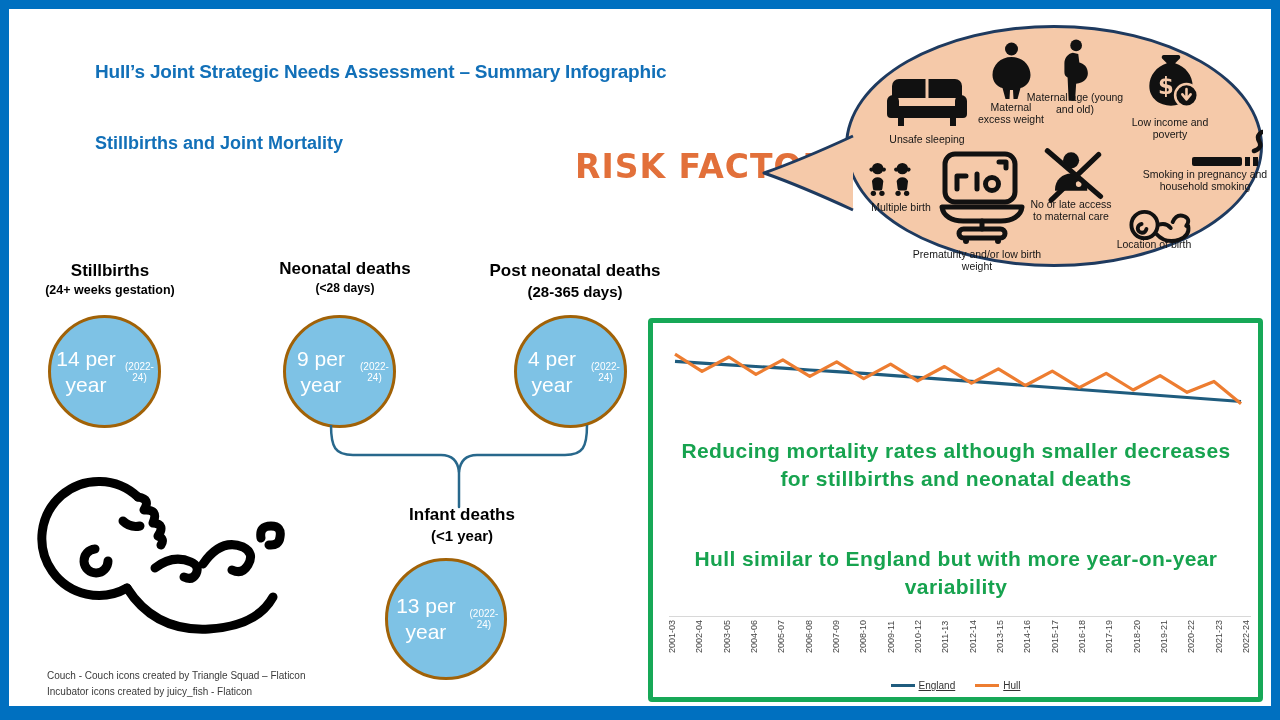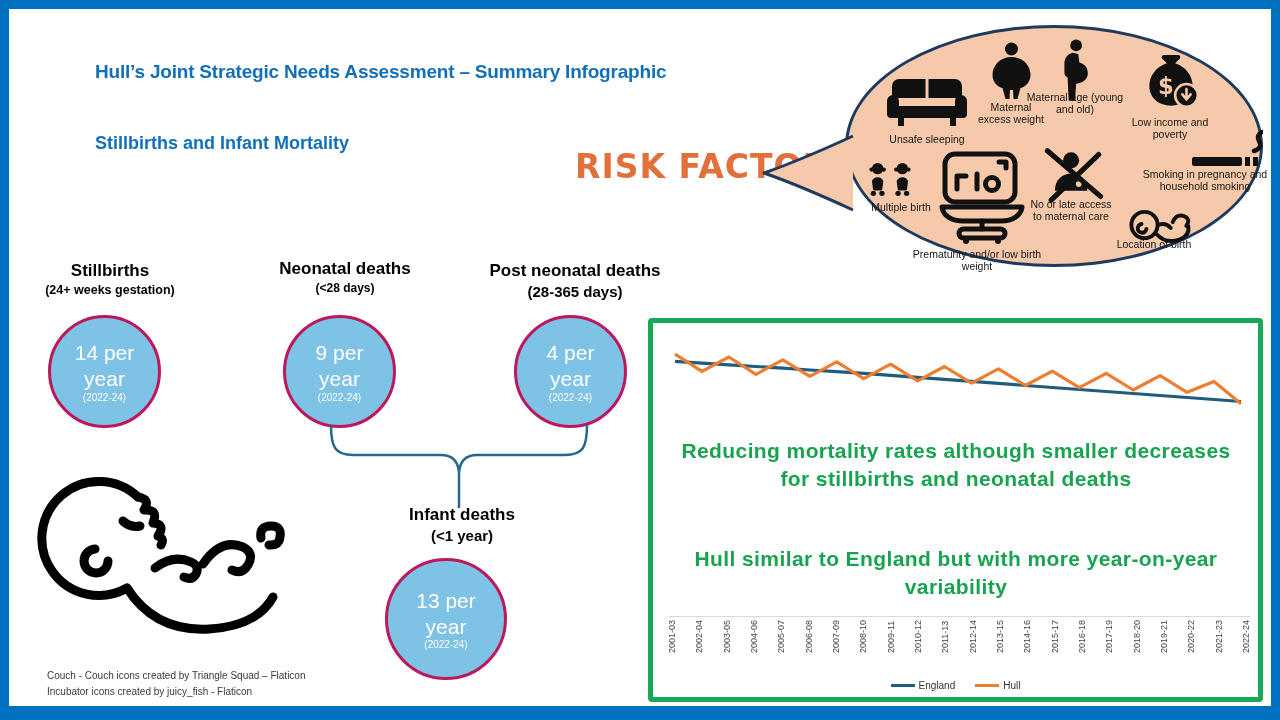--- a/index.html
+++ b/index.html
@@ -13,52 +13,52 @@
 
   .risk-label { left:566px; top:138px; color:#E2703A; font-size:33px; font-weight:800; letter-spacing:1px; font-family:"DejaVu Sans", sans-serif; }
 
   .bubble { left:836px; top:16px; width:418px; height:242px; background:#F5C9A9;
             border:3px solid #1E3A5F; border-radius:50%; }
   .bubble-tail { left:752px; top:124px; width:94px; height:80px; z-index:5; }
   .icon-label { position:absolute; font-size:10.5px; line-height:1.18; text-align:center; color:#151515; }
 
   .stat-title { position:absolute; font-weight:bold; font-size:17px; text-align:center; color:#000; }
   .stat-sub   { display:block; font-size:12.5px; margin-top:2px; }
-  .stat-circle { position:absolute; border-radius:50%; background:#7EC2E5; border:3px solid #be185d;
-                 display:flex; flex-direction:column; align-items:center; justify-content:center;
+  .stat-circle { position:absolute; border-radius:50%; background:#7EC2E5; border:3px solid #a16207;
+                 display:flex; flex-direction:row; align-items:center; justify-content:center;
                  color:#fff; text-align:center; }
   .stat-value { font-size:21px; line-height:1.22; width:82px; }
   .stat-period { font-size:10px; }
 
   .panel { left:639px; top:309px; width:615px; height:384px; background:#fff;
            border:5px solid #17A857; border-radius:4px; }
   .panel-msg { position:absolute; left:24px; width:558px; text-align:center; color:#17A34F;
                font-weight:bold; font-size:21px; line-height:1.35; letter-spacing:0.4px; }
   #msg1 { top:114px; }
   #msg2 { top:222px; }
   .axis-line { position:absolute; left:16px; top:293px; width:582px; height:1px; background:#D8D8D8; }
   #x-labels { position:absolute; left:14px; top:297px; width:584px; display:flex; justify-content:space-between; }
   .xtick { writing-mode:vertical-rl; transform:rotate(180deg); font-size:9px; color:#444; }
   #legend { position:absolute; left:0; right:0; top:357px; display:flex; justify-content:center;
-            gap:20px; align-items:center; font-size:10px; color:#333; }
+            gap:20px; align-items:center; font-size:10px; color:#333;text-decoration:underline; }
   .legend-item { display:flex; align-items:center; gap:4px; }
   .legend-swatch { display:inline-block; width:24px; height:3px; }
 
   .credits { left:38px; top:659px; font-size:10px; color:#3a3a3a; line-height:1.55; }
 
   .brace { left:300px; top:416px; }
   .big-baby { left:26px; top:456px; }
 </style>
 </head>
 <body>
 
 <div class="page">
 
   <div class="abs main-title">Hull’s Joint Strategic Needs Assessment – Summary Infographic</div>
-  <div class="abs sub-title">Stillbirths and Infant Mortality</div>
+  <div class="abs sub-title">Stillbirths and Joint Mortality</div>
 
   <div class="abs risk-label">RISK FACTORS</div>
 
   <svg class="abs bubble-tail" viewBox="0 0 94 80">
     <path d="M92 3 Q40 27 3 40 Q40 53 92 77" fill="#F5C9A9" stroke="#1E3A5F" stroke-width="3" stroke-linejoin="round"></path>
   </svg>
 
   <div class="abs bubble">
 
     <svg class="abs" style="left:38px;top:45px" width="82" height="55" viewBox="0 0 82 55">

